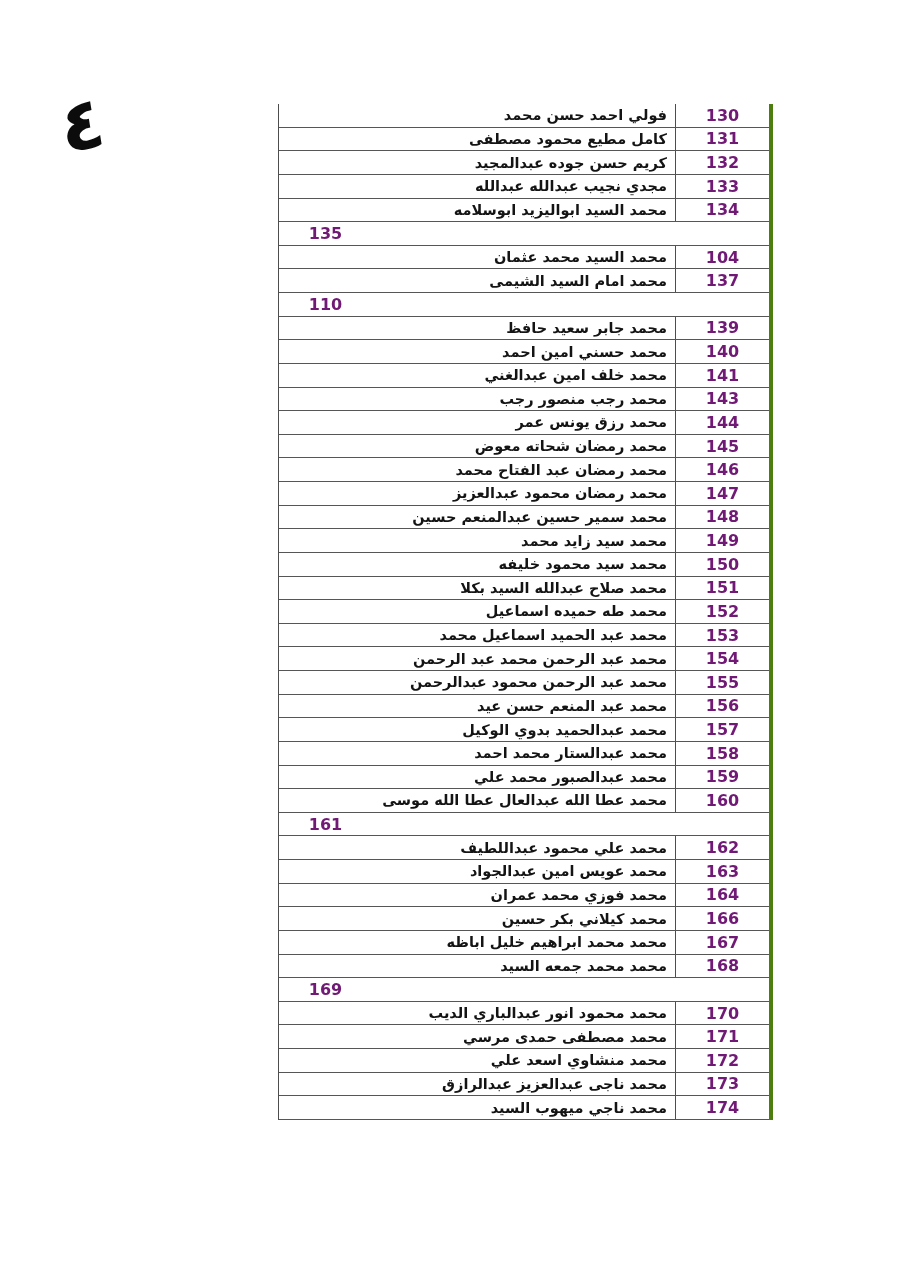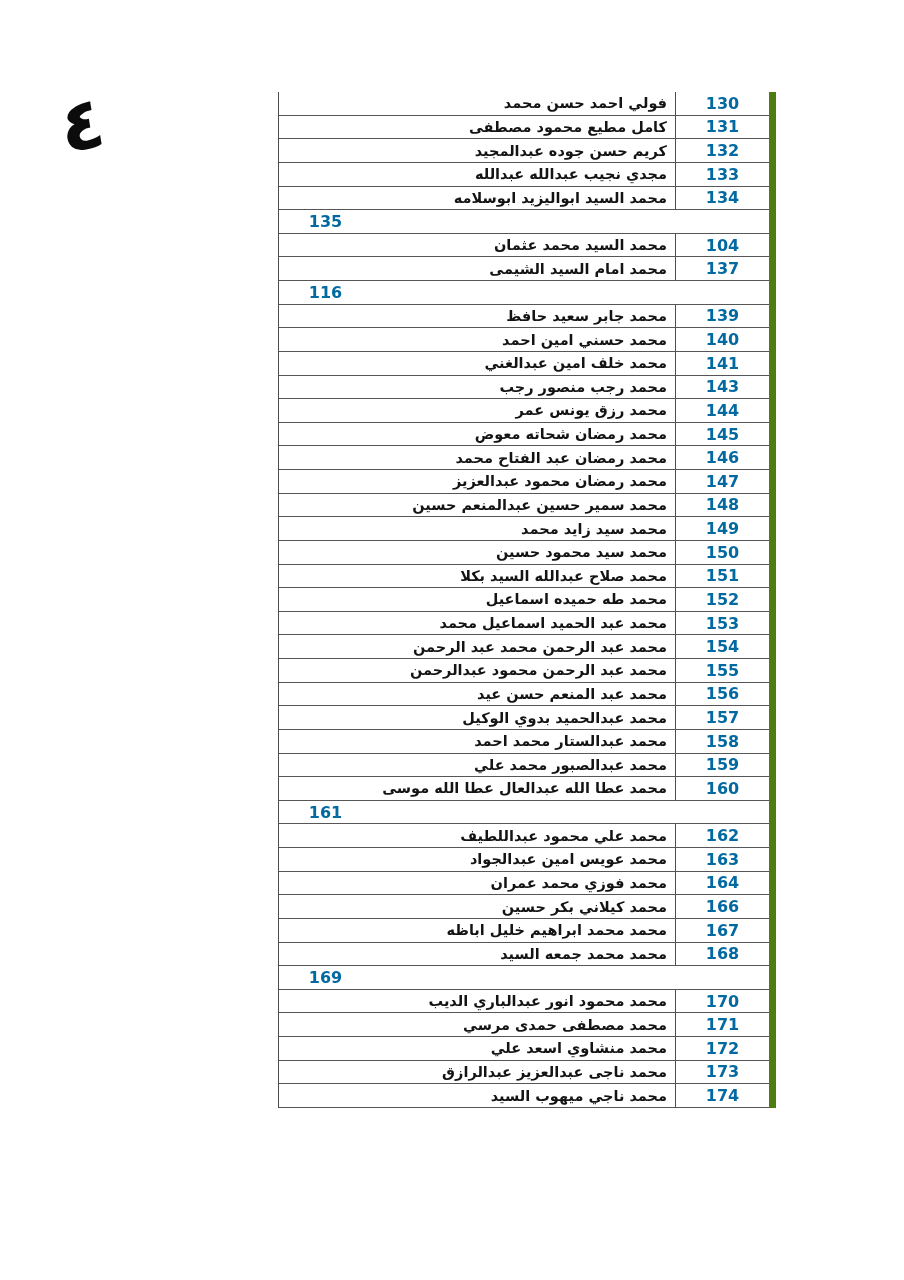--- a/index.html
+++ b/index.html
@@ -20,24 +20,24 @@
     top: 88px;
     font-size: 72px;
     font-weight: 700;
     color: #0c0c0c;
     transform: rotate(-9deg);
     line-height: 1;
   }
   .names-table {
     position: absolute;
     left: 278px;
-    top: 92px;
+    top: 104px;
     width: 490px;
     border-left: 1px solid #4d4d4d;
-    border-right: 7px solid #4d7c0f;
+    border-right: 4px solid #4d7c0f;
     box-sizing: content-box;
   }
   .row {
     display: flex;
     height: 23.64px;
     box-sizing: border-box;
     border-bottom: 1px solid #565656;
     background: #ffffff;
   }
   .cell {
@@ -56,21 +56,21 @@
     font-size: 14.5px;
     font-weight: 700;
     color: #141414;
     letter-spacing: 0;
   }
   .cell.num {
     width: 93px;
     justify-content: center;
     font-size: 16px;
     font-weight: 700;
-    color: #0369a1;
+    color: #701a75;
     font-family: "DejaVu Sans", sans-serif;
   }
 </style>
 </head>
 <body>
 
 <div class="page">
   <div class="page-number">٤</div>
 
   <div class="names-table">
@@ -107,21 +107,21 @@
     <div class="cell name">محمد السيد محمد عثمان</div>
     <div class="cell num">104</div>
   </div>
 
   <div class="row">
     <div class="cell name">محمد امام السيد الشيمى</div>
     <div class="cell num">137</div>
   </div>
 
   <div class="row">
-    <div class="cell num">116</div>
+    <div class="cell num">110</div>
   </div>
 
   <div class="row">
     <div class="cell name">محمد جابر سعيد حافظ</div>
     <div class="cell num">139</div>
   </div>
 
   <div class="row">
     <div class="cell name">محمد حسني امين احمد</div>
     <div class="cell num">140</div>
@@ -162,21 +162,21 @@
     <div class="cell name">محمد سمير حسين عبدالمنعم حسين</div>
     <div class="cell num">148</div>
   </div>
 
   <div class="row">
     <div class="cell name">محمد سيد زايد محمد</div>
     <div class="cell num">149</div>
   </div>
 
   <div class="row">
-    <div class="cell name">محمد سيد محمود حسين</div>
+    <div class="cell name">محمد سيد محمود خليفه</div>
     <div class="cell num">150</div>
   </div>
 
   <div class="row">
     <div class="cell name">محمد صلاح عبدالله السيد بكلا</div>
     <div class="cell num">151</div>
   </div>
 
   <div class="row">
     <div class="cell name">محمد طه حميده اسماعيل</div>

